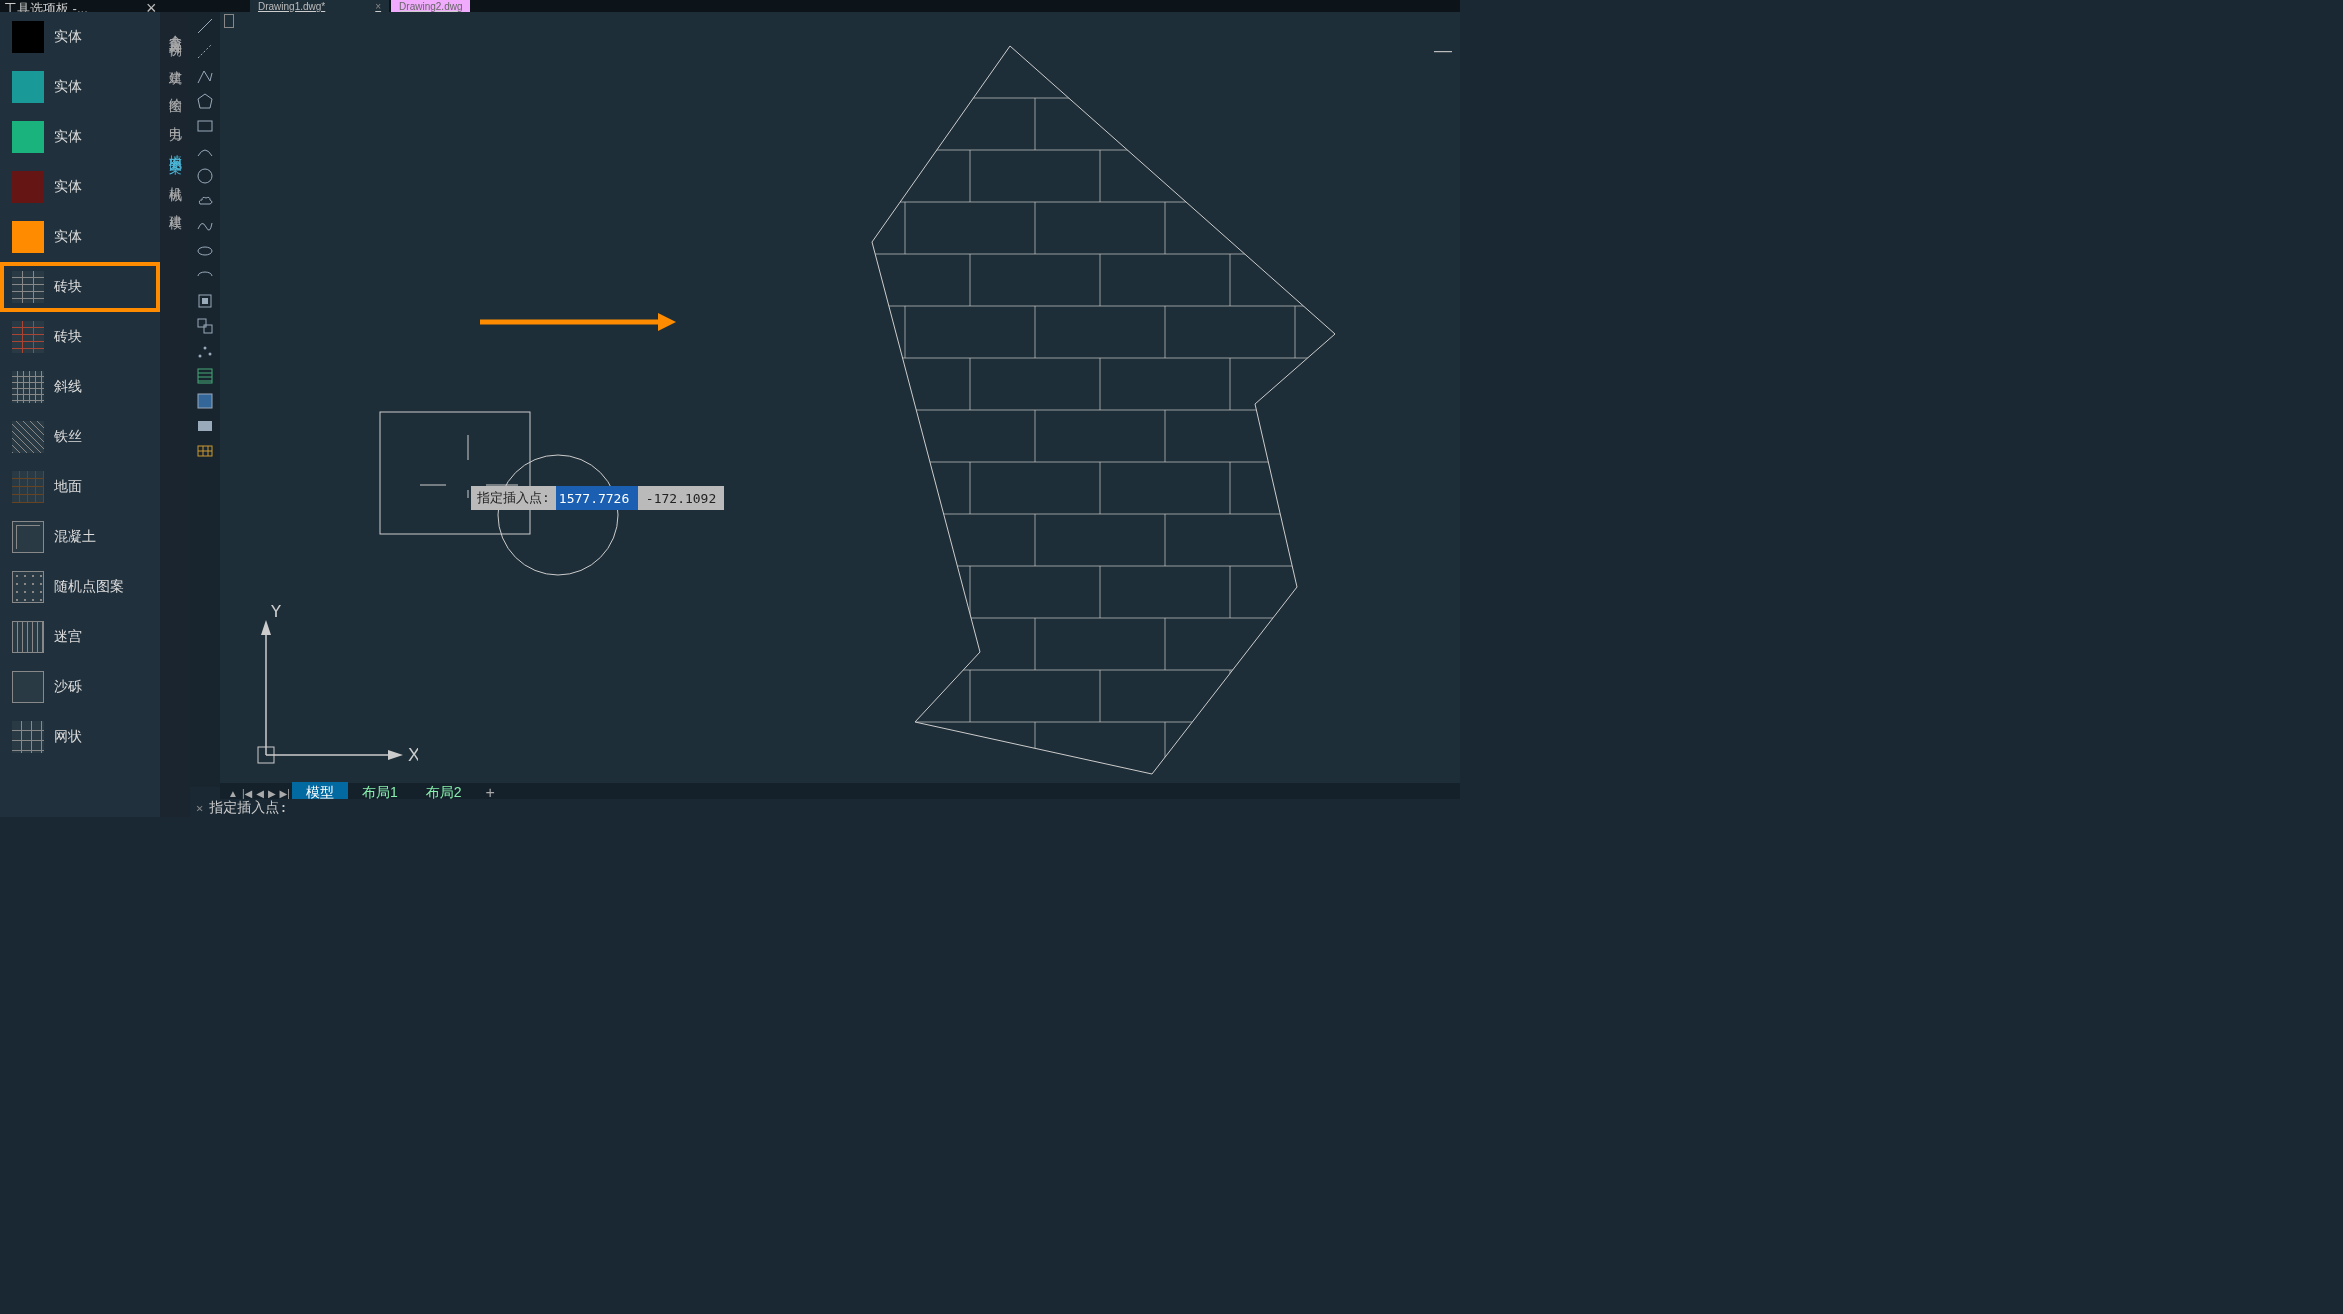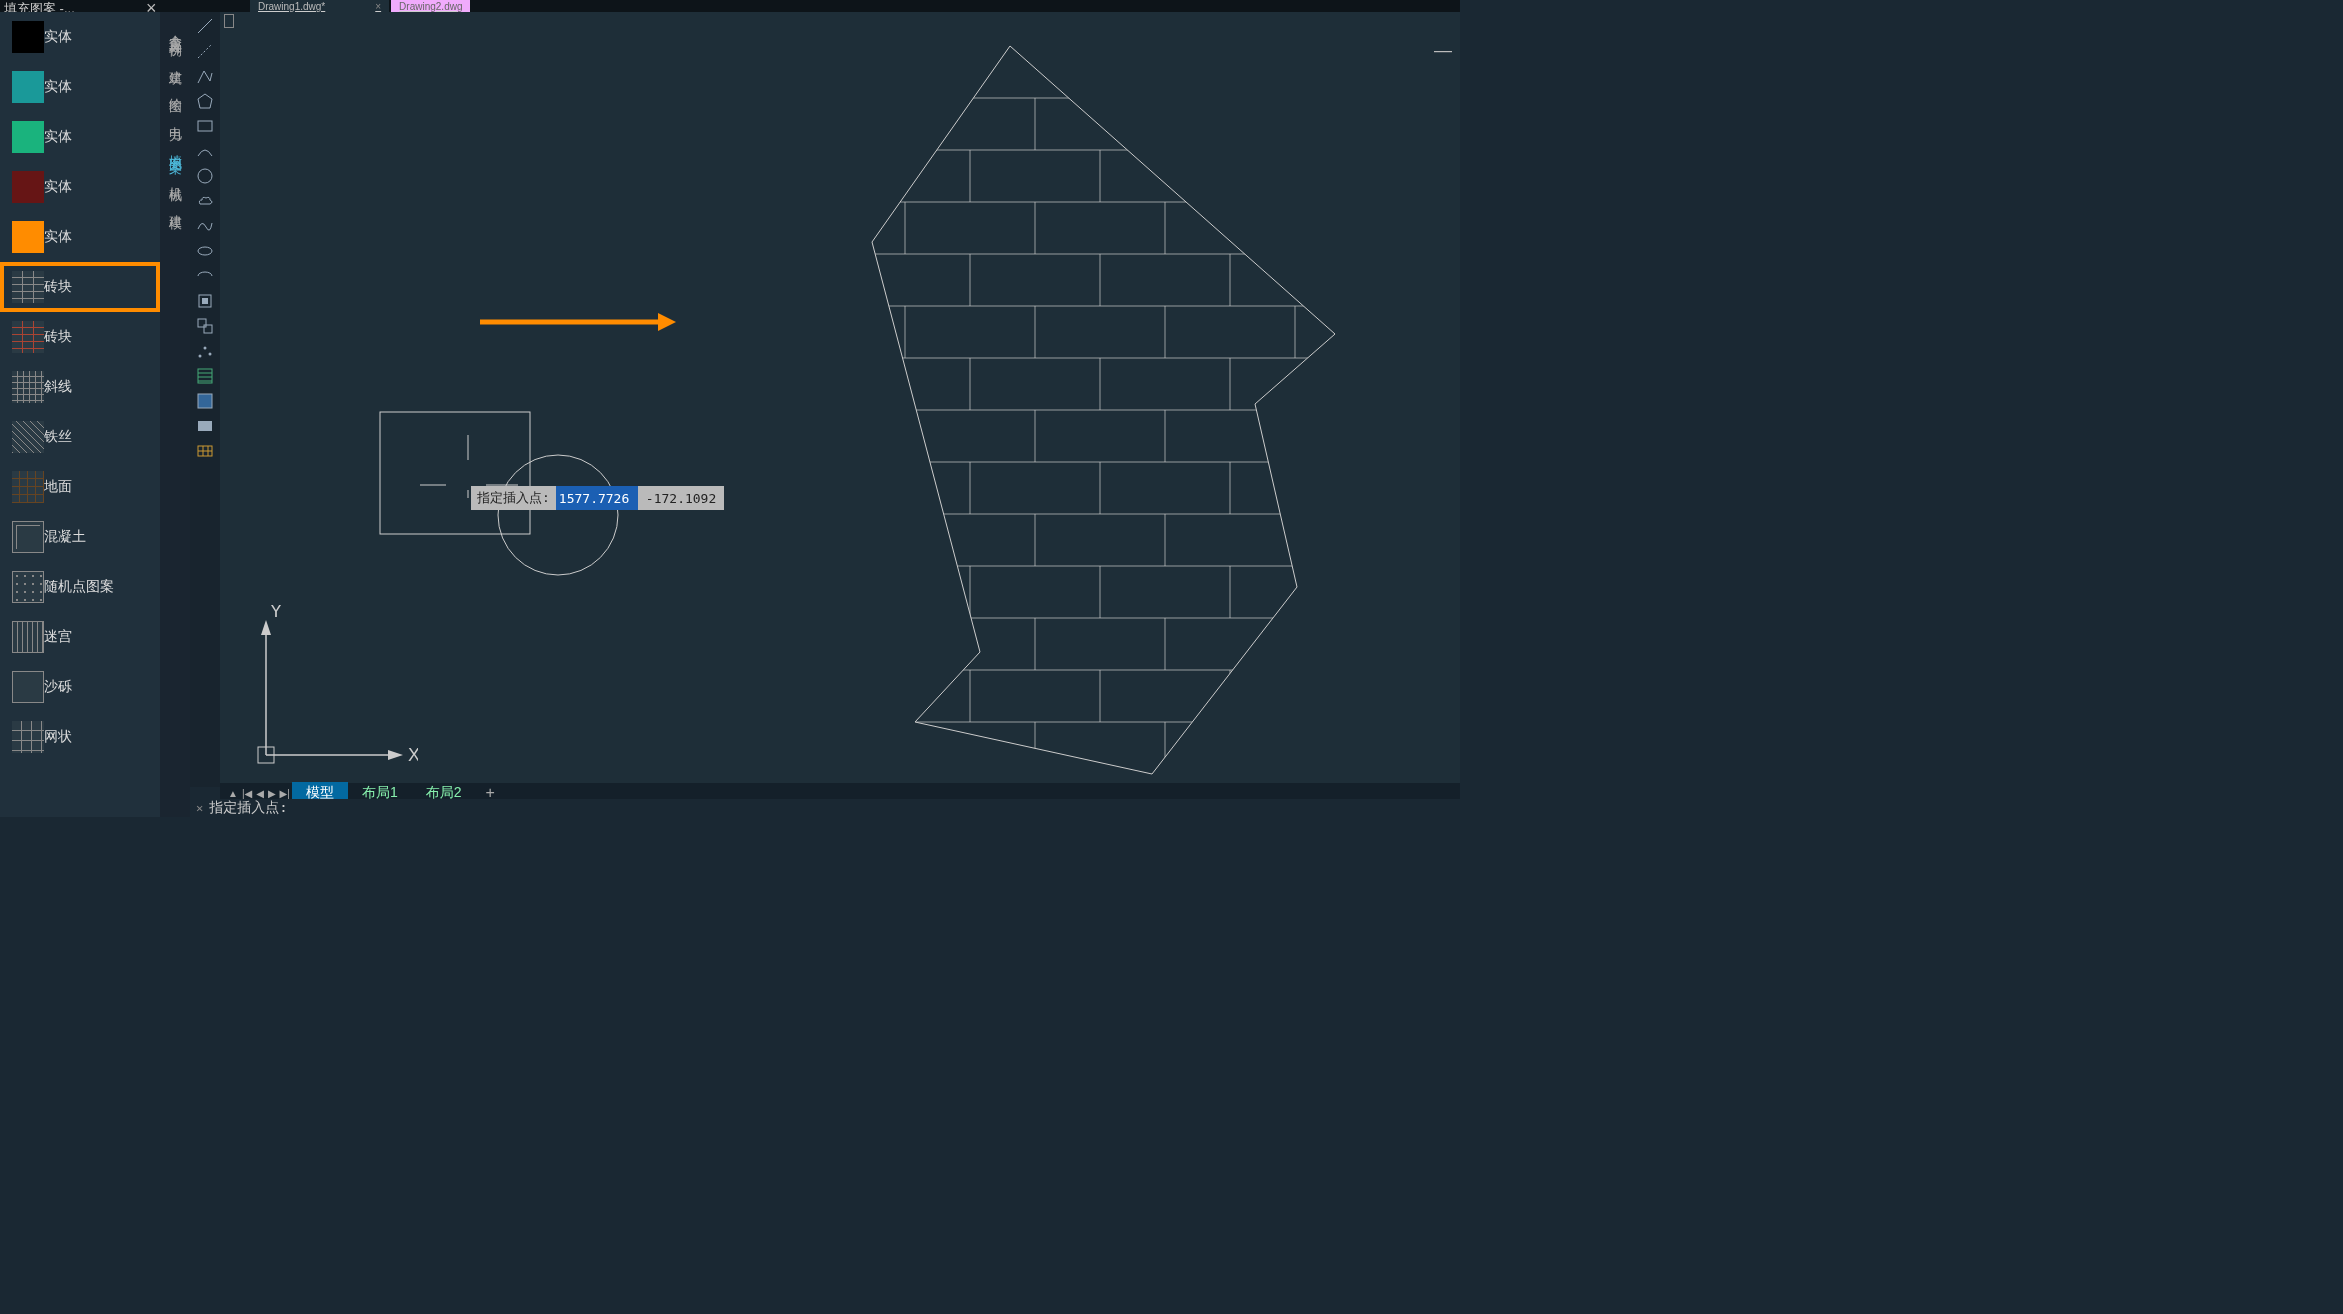--- a/index.html
+++ b/index.html
@@ -39,20 +39,21 @@
   width: 160px;
   bottom: 0;
   background: #20303c;
   overflow: hidden;
 }
 .palette-item {
   display: flex;
   align-items: center;
   height: 50px;
   padding-left: 12px;
+  gap: 10px;
   cursor: pointer;
 }
 .palette-item.selected {
   outline: 4px solid #ff8c00;
   outline-offset: -4px;
 }
 .swatch {
   width: 32px; height: 32px;
   flex-shrink: 0;
 }
@@ -241,21 +242,21 @@
   display: flex;
   align-items: center;
   font-family: SimSun, monospace;
 }
 .cmdline .x { color: #888; margin-right: 6px; font-size: 12px; }
 </style>
 </head>
 <body>
 
 <div class="topbar"></div>
-<div class="panel-title">填充图案  -...</div>
+<div class="panel-title">工具选项板  -...</div>
 <div class="close-x">×</div>
 
 <div class="left-palette">
   <div class="palette-item">
       <div class="swatch black"></div>
       <span class="palette-label">实体</span>
     </div>
   <div class="palette-item">
       <div class="swatch teal"></div>
       <span class="palette-label">实体</span>

